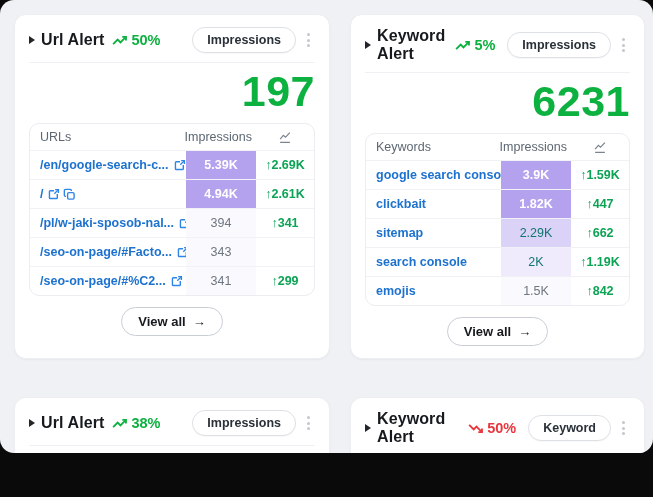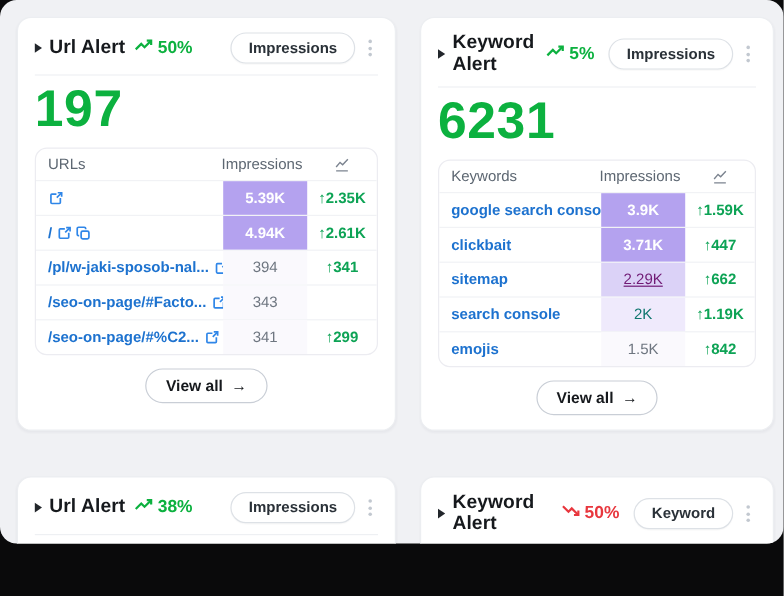--- a/index.html
+++ b/index.html
@@ -17,53 +17,53 @@
   .card{background:#fff; border:1px solid #eceef1; border-radius:12px; padding:12px 14px;
         box-shadow:0 1px 2px rgba(20,24,40,.04);}
   .card.clipped{height:240px;}
 
   
   .card-header{display:flex; align-items:center; gap:6px; padding-bottom:9px;
                border-bottom:1px solid #eef0f3;}
   .caret{width:0;height:0;border-left:6px solid #22262b;border-top:4px solid transparent;
          border-bottom:4px solid transparent; flex:0 0 auto;}
   .card-title{font-size:16px; font-weight:700; color:var(--ink); letter-spacing:.1px;}
-  .trend-wrap{display:flex; gap:3px; margin-left:2px;}
+  .trend-wrap{display:flex; align-items:center; gap:3px; margin-left:2px;}
   .trend-pct{font-size:14.5px; font-weight:700;}
   [data-trend="up"] .trend-pct{color:var(--green);}
   [data-trend="down"] .trend-pct{color:var(--red);}
   .spacer{flex:1;}
   .metric-pill{background:#fff; border:1px solid #dde1e6; border-radius:16px;
                padding:5px 14px; font-size:12.5px; font-weight:600; color:#2a3138;
                box-shadow:0 1px 1px rgba(20,24,40,.03); cursor:pointer;}
   .dots{display:flex; flex-direction:column; gap:2.5px; padding:4px 5px; cursor:pointer;}
   .dots i{width:3px;height:3px;border-radius:50%;background:#c2c8d0;}
 
   
-  .big-number{text-align:left; font-size:43px; font-weight:800; letter-spacing:.5px;
+  .big-number{text-align:right; font-size:43px; font-weight:800; letter-spacing:.5px;
               margin:7px 0 10px; line-height:1;}
   .big-number[data-color="green"]{color:var(--green);}
   .big-number[data-color="red"]{color:var(--red);}
 
   
   .alert-table{border:1px solid #ececf1; border-radius:10px; overflow:hidden;}
   .t-head,.t-row{display:grid; grid-template-columns:1fr 70px 58px; align-items:stretch;}
   .t-head{height:26px;}
   .t-row{height:29px; border-top:1px solid #f1f2f5;}
   .h-cell{display:flex; align-items:center; font-size:12.5px; color:var(--muted);}
   .h-entity{padding-left:10px;}
   .h-metric{justify-content:flex-end; gap:2px; padding-right:2px;}
   .h-chart{justify-content:center;}
   .c-label{display:flex; align-items:center; gap:4px; padding:0 6px 0 10px;
            font-size:12.5px; font-weight:600; color:var(--blue); white-space:nowrap;
            overflow:hidden; cursor:pointer;}
   .c-val{display:flex; align-items:center; justify-content:center; font-size:12.5px;
          color:var(--grayval);}
   .c-val[data-heat="3"]{background:var(--purple3); color:#fff; font-weight:600;}
-  .c-val[data-heat="2"]{background:var(--purple2); color:#701a75;text-decoration:underline;}
+  .c-val[data-heat="2"]{background:var(--purple2); color:#0f766e;}
   .c-val[data-heat="1"]{background:var(--purple1); color:#0f766e;}
   .c-val[data-heat="0"]{background:var(--tint0);}
   .c-chg{display:flex; align-items:center; justify-content:center; font-size:12.5px;
          font-weight:700; color:var(--chg-green);}
 
   
   .view-all-wrap{display:flex; justify-content:center; margin-top:11px;}
   .view-all{display:flex; align-items:center; gap:7px; background:#fff;
             border:1.5px solid #c9ced6; border-radius:18px; padding:6px 16px;
             font-size:13px; font-weight:700; color:var(--ink); cursor:pointer;}
@@ -110,31 +110,32 @@
           <div class="h-cell h-chart">
             <svg width="14" height="13" viewBox="0 0 24 24" fill="none" stroke="#7b838f" stroke-width="2.2">
                 <path d="M3 15 L9 8 L13 11.5 L21 3"></path>
                 <path d="M3 21 H21"></path>
               </svg>
           </div>
         </div>
 
         <div class="t-row">
           <div class="c-label">
+              <span>/en/google-search-c...</span>
             <span class="row-icons">
               <svg width="13" height="13" viewBox="0 0 24 24" fill="none" stroke="#2f86e8" stroke-width="2.6">
                   <path d="M13 5 H6 a1.5 1.5 0 0 0 -1.5 1.5 V18 a1.5 1.5 0 0 0 1.5 1.5 H17.5 A1.5 1.5 0 0 0 19 18 V11"></path>
                   <path d="M13.5 10.5 L21 3"></path>
                   <path d="M15 3 h6 v6"></path>
                 </svg>
 
             </span>
           </div>
           <div class="c-val" data-heat="3">5.39K</div>
-          <div class="c-chg">↑2.35K</div>
+          <div class="c-chg">↑2.69K</div>
         </div>
 
         <div class="t-row">
           <div class="c-label">
               <span>/</span>
             <span class="row-icons">
               <svg width="13" height="13" viewBox="0 0 24 24" fill="none" stroke="#2f86e8" stroke-width="2.6">
                   <path d="M13 5 H6 a1.5 1.5 0 0 0 -1.5 1.5 V18 a1.5 1.5 0 0 0 1.5 1.5 H17.5 A1.5 1.5 0 0 0 19 18 V11"></path>
                   <path d="M13.5 10.5 L21 3"></path>
                   <path d="M15 3 h6 v6"></path>
@@ -250,21 +251,21 @@
           <div class="c-label">
               <span>google search console</span>
             </div>
           <div class="c-val" data-heat="3">3.9K</div>
           <div class="c-chg">↑1.59K</div>
         </div>
         <div class="t-row">
           <div class="c-label">
               <span>clickbait</span>
             </div>
-          <div class="c-val" data-heat="3">3.71K</div>
+          <div class="c-val" data-heat="3">1.82K</div>
           <div class="c-chg">↑447</div>
         </div>
         <div class="t-row">
           <div class="c-label">
               <span>sitemap</span>
             </div>
           <div class="c-val" data-heat="2">2.29K</div>
           <div class="c-chg">↑662</div>
         </div>
         <div class="t-row">

